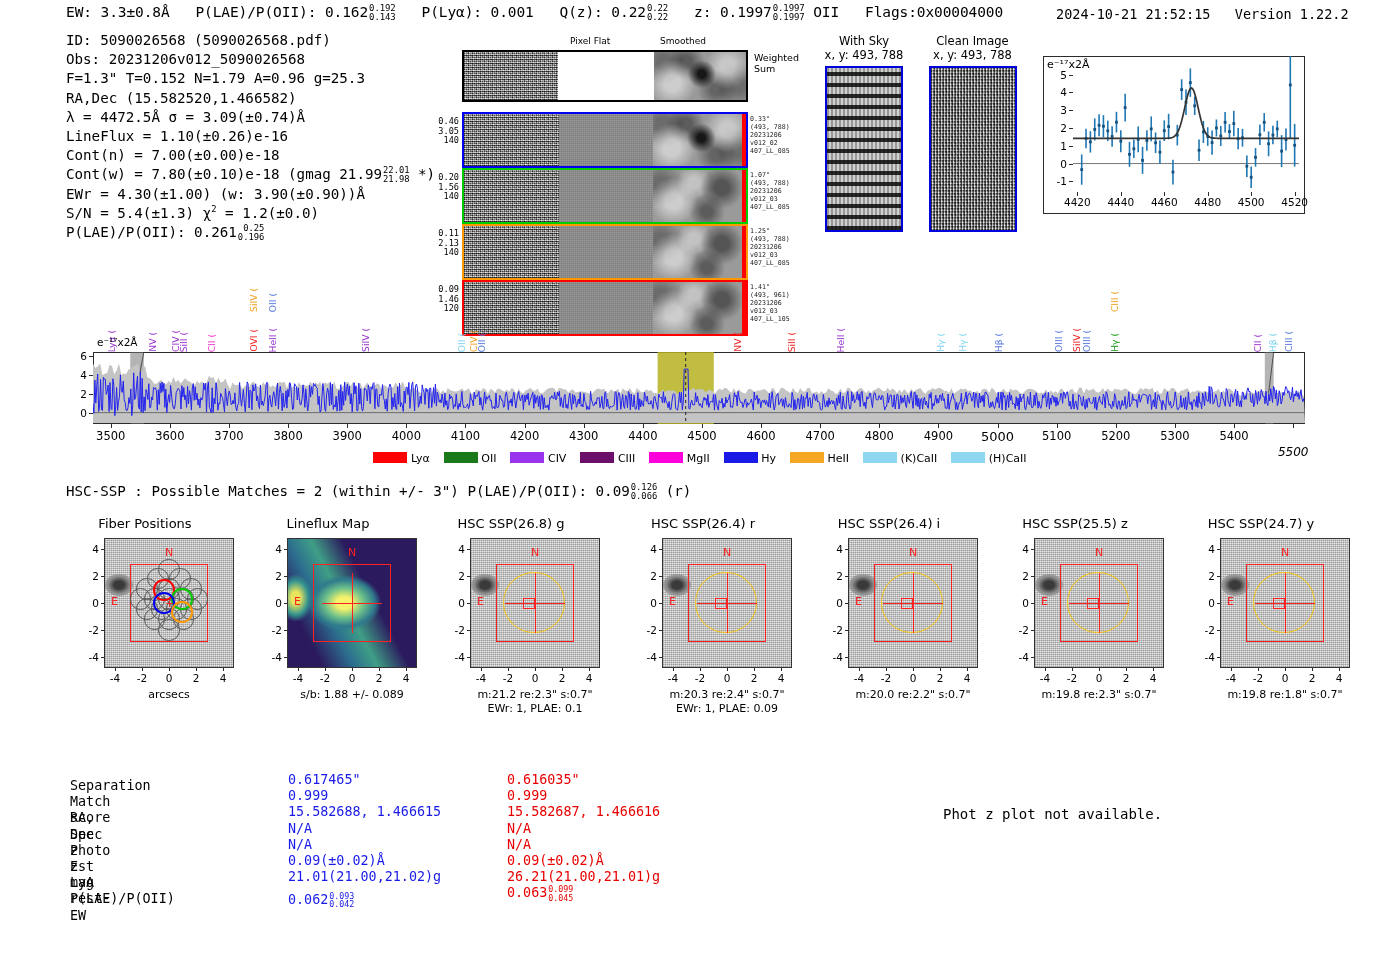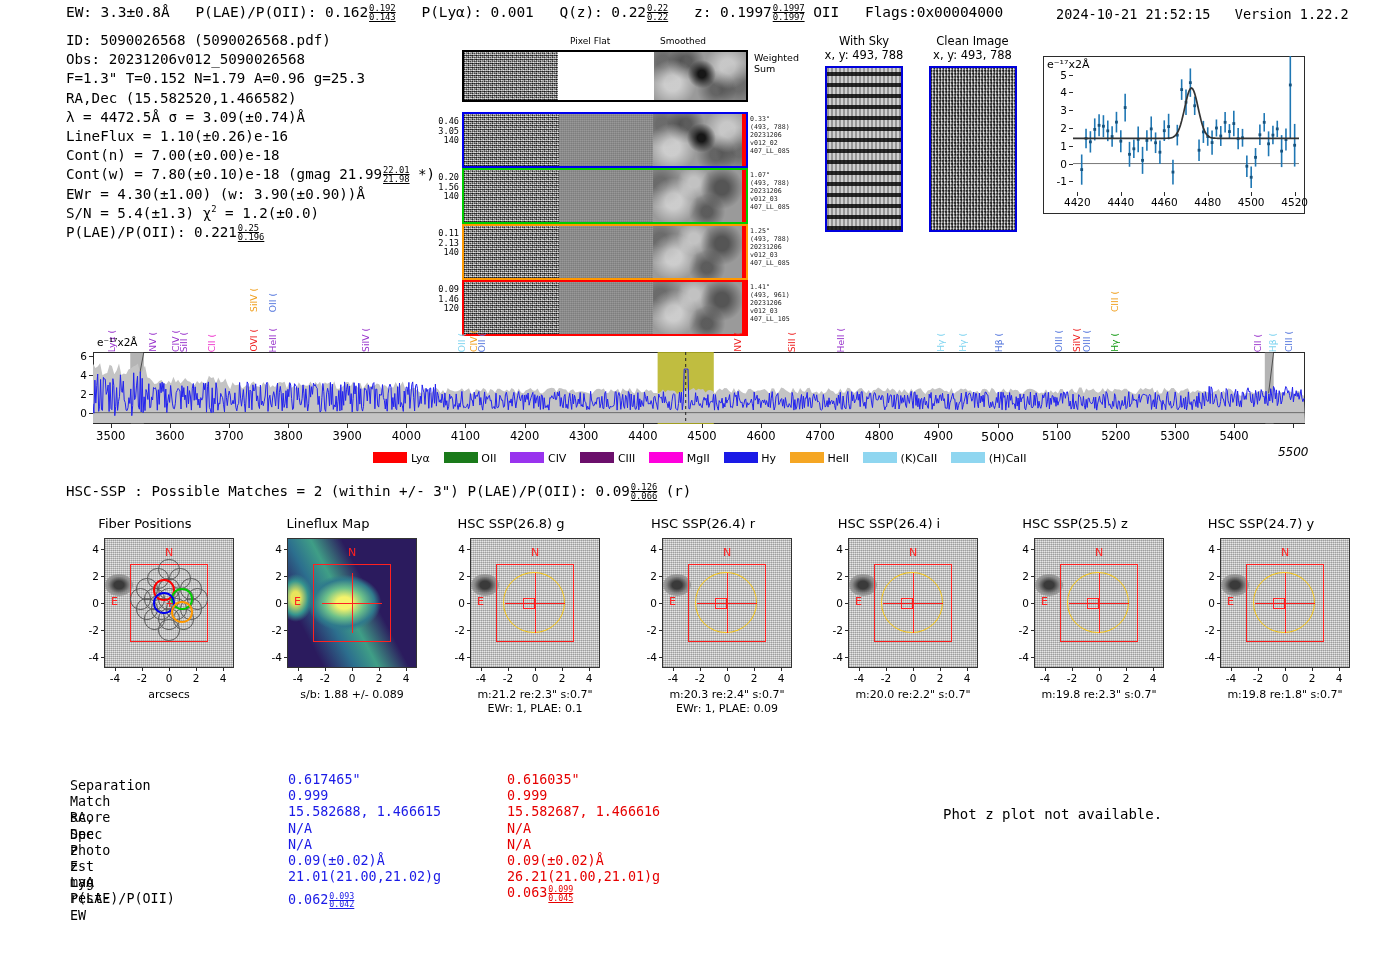--- a/index.html
+++ b/index.html
@@ -4,21 +4,21 @@
 <title>ELiXer Report</title>
 <style>
   html,body{margin:0;padding:0;background:#fff;}
   body{width:1400px;height:953px;position:relative;
        font-family:"DejaVu Sans Mono","Liberation Mono",monospace;color:#000;}
   .abs{position:absolute;}
   .sans{font-family:"DejaVu Sans","Liberation Sans",sans-serif;}
   .nw{white-space:nowrap;}
   sub,sup{font-size:.62em;line-height:0;}
   .frac{display:inline-block;vertical-align:middle;font-size:.62em;line-height:1.02;
-        text-align:left;margin-left:1px;text-decoration:underline;}
+        text-align:right;margin-left:1px;}
 
   
   #hdr-line{left:66px;top:4px;font-size:14.5px;letter-spacing:-.1px;}
   #hdr-stamp{left:1056px;top:6px;font-size:13.5px;}
   #idblock{left:66px;top:31px;font-size:14.2px;line-height:19.2px;}
 
   
   #spec2d{left:462px;top:36px;width:290px;}
   .colhdr{position:absolute;font-size:9px;top:0;}
   .strip{position:relative;height:56px;box-sizing:border-box;display:flex;}
@@ -140,21 +140,21 @@
   <div>Cont(n) = 7.00(±0.00)e-18</div>
   <div>
     <span>Cont(w) = 7.80(±0.10)e-18 (gmag 21.99</span><span class="frac"><span>22.01</span><br><span>21.98</span></span>
     <span>*)</span>
   </div>
   <div>EWr = 4.30(±1.00) (w: 3.90(±0.90))Å</div>
   <div>
     <span>S/N = 5.4(±1.3)   χ</span><sup>2</sup><span> = 1.2(±0.0)</span>
   </div>
   <div>
-    <span>P(LAE)/P(OII): 0.221</span><span class="frac"><span>0.25</span><br><span>0.196</span></span>
+    <span>P(LAE)/P(OII): 0.261</span><span class="frac"><span>0.25</span><br><span>0.196</span></span>
   </div>
 </div>
 
 <div class="abs" id="spec2d">
   <div class="colhdr sans" style="left:4px;margin-top:17px;">2D Spec</div>
   <div class="colhdr sans" style="left:108px;">Pixel Flat</div>
   <div class="colhdr sans" style="left:198px;">Smoothed</div>
 
   <div class="strip" style="position:absolute;top:14px;left:0;width:286px;height:52px;border:2px solid #000;">
     <div class="cellA noise" style="width:94px;"></div>

